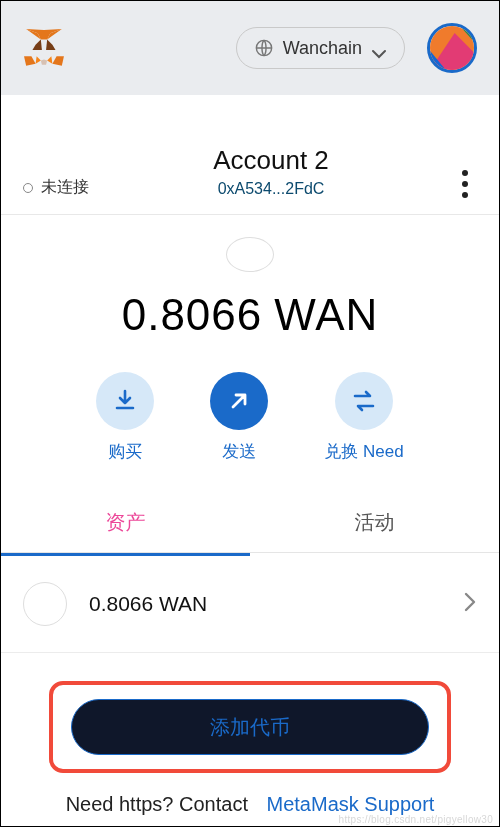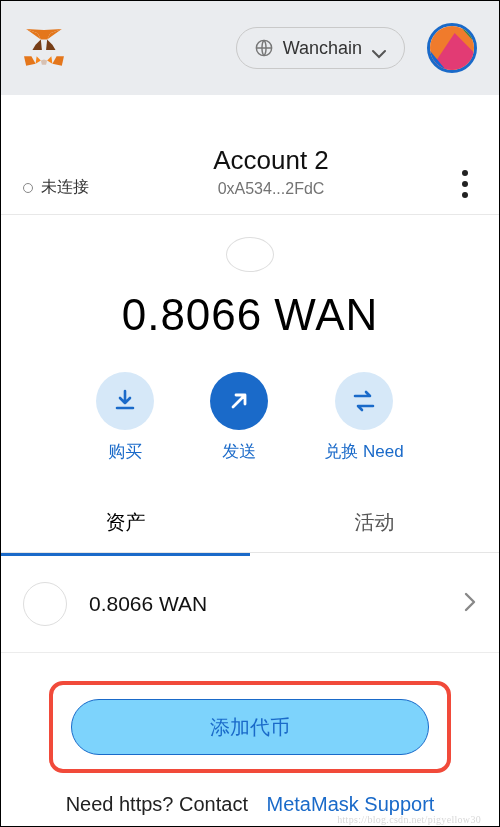--- a/index.html
+++ b/index.html
@@ -55,21 +55,21 @@
     padding: 14px 22px 16px 22px;
     border-bottom: 1px solid #e8e8e8;
   }
   .conn-status { display: flex; align-items: center; gap: 8px; }
   .conn-dot {
     width: 10px; height: 10px; border: 1px solid #888; border-radius: 50%;
   }
   .conn-text { font-size: 16px; color: #333; }
   .account-center { flex:1; text-align:center; }
   .account-name { font-size: 26px; color:#111; font-weight:500;margin-top:36px; }
-  .account-addr { font-size: 16px; color:#737373; margin-top:4px; }
+  .account-addr { font-size: 16px; color:#0c4a6e; margin-top:4px; }
   .menu-dots { width: 24px; display:flex; flex-direction:column; gap:5px; align-items:center; }
   .menu-dots span { width:6px; height:6px; background:#222; border-radius:50%; }
 
   
   .body-area { flex:1; overflow:hidden; display:flex; flex-direction:column;justify-content:center; }
   .token-avatar {
     width: 48px; height:48px; border:1px solid #dedede; border-radius:50%;
     margin: 22px auto 18px auto;
   }
   .balance {
@@ -92,21 +92,21 @@
   .action-btn.light { background:#d6e8f8; }
   .action-btn.primary { background:#1a6ac9; }
   .action-label { font-size:17px; color:#1a6ac9; white-space:nowrap; }
 
   
   .tabs { display:flex; border-bottom:1px solid #e5e5e5; margin-top:10px; }
   .tab {
     flex:1; text-align:center; padding:18px 0 16px 0;
     font-size:20px; color:#555;
   }
-  .tab.active { color:#000000; }
+  .tab.active { color:#ec4899; }
   .tab-underline {
     height:4px; background:#1a6ac9; width:50%;
   }
 
   
   .asset-row {
     display:flex; align-items:center; padding:26px 22px;
     border-bottom:1px solid #ececec;
   }
   .asset-icon { width:44px; height:44px; border:1px solid #dedede; border-radius:50%; margin-right:22px; }
@@ -117,36 +117,36 @@
   .add-token-wrap {
     margin: 28px 48px 0 48px;
     border: 4px solid #f14a3a;
     border-radius: 14px;
     padding: 14px 18px;
   }
   .add-token-btn {
     width:100%; height:56px;
     border: 1.5px solid #1a6ac9;
     border-radius: 30px;
-    background:#7dd3fc;
+    background:#0f172a;
     color:#1a6ac9;
     font-size:20px;
     display:flex; align-items:center; justify-content:center;
   }
 
   
   .footer-help {
     text-align:center; font-size:20px; color:#222;
     padding: 20px 0 10px 0;
   }
   .footer-help .link { color:#1a6ac9;margin-left:13px; }
 
   .watermark {
-    position:absolute; right:18px; bottom:1px;
-    font-size:10px; color:#d8d8d8; letter-spacing:0.3px;font-family:Liberation Serif, serif;
+    position:absolute; right:6px; bottom:1px;
+    font-size:10px; color:#d8d8d8; letter-spacing:0.3px;
   }
 </style>
 </head>
 <body>
 
 <div class="header">
   <div class="fox-logo">
     <svg viewBox="0 0 40 38">
       <polygon fill="#E2761B" points="37,1 23,11 26,5"></polygon>
       <polygon fill="#E4761B" points="3,1 17,11 14,5"></polygon>

